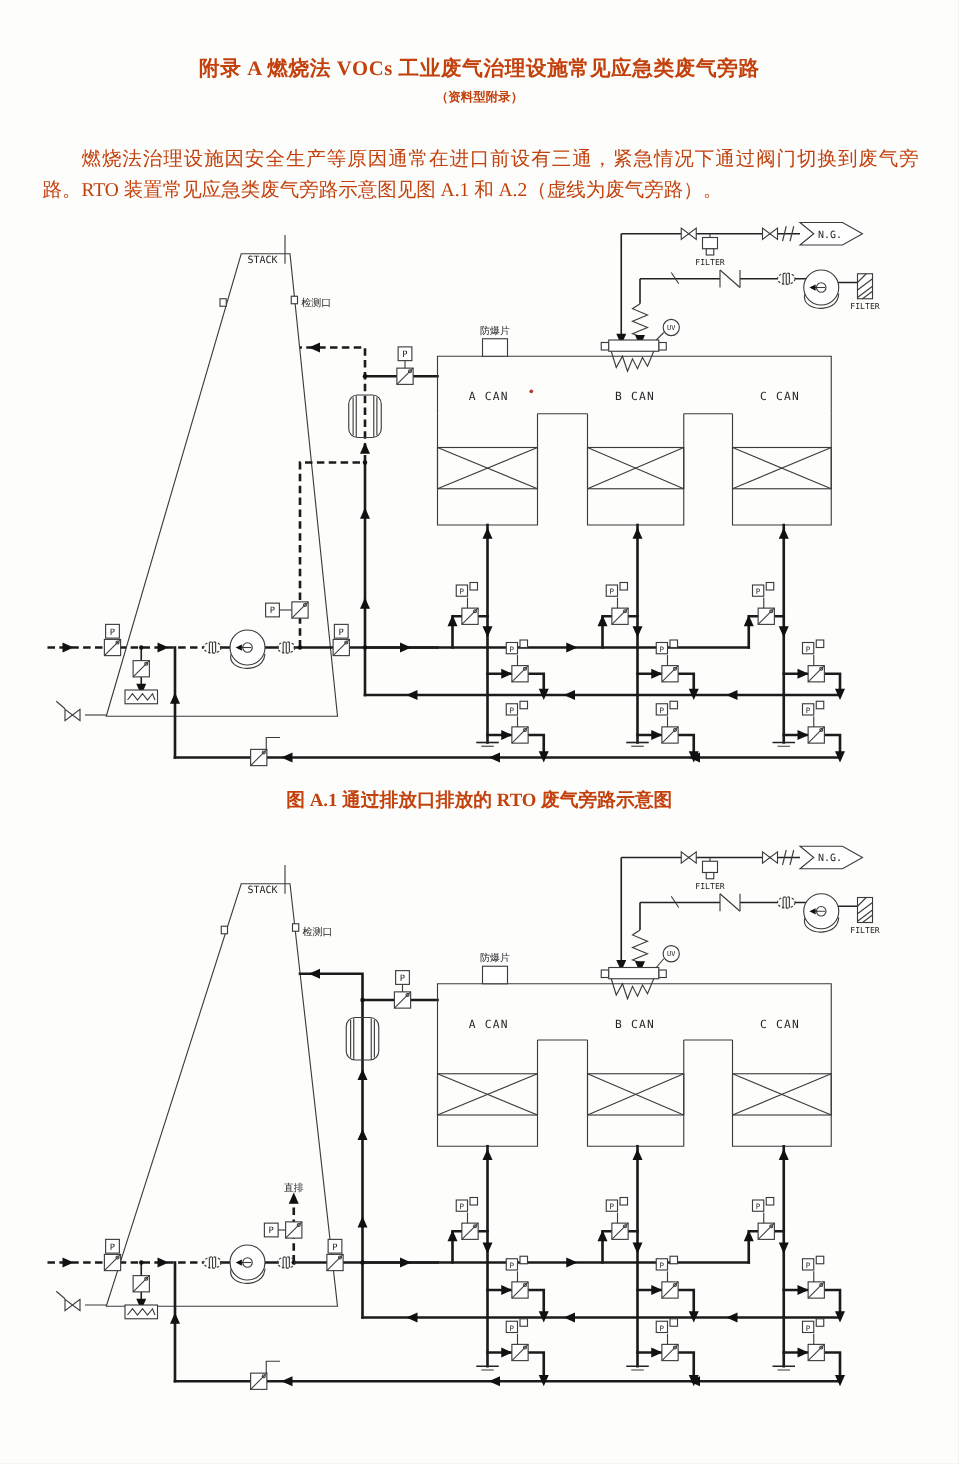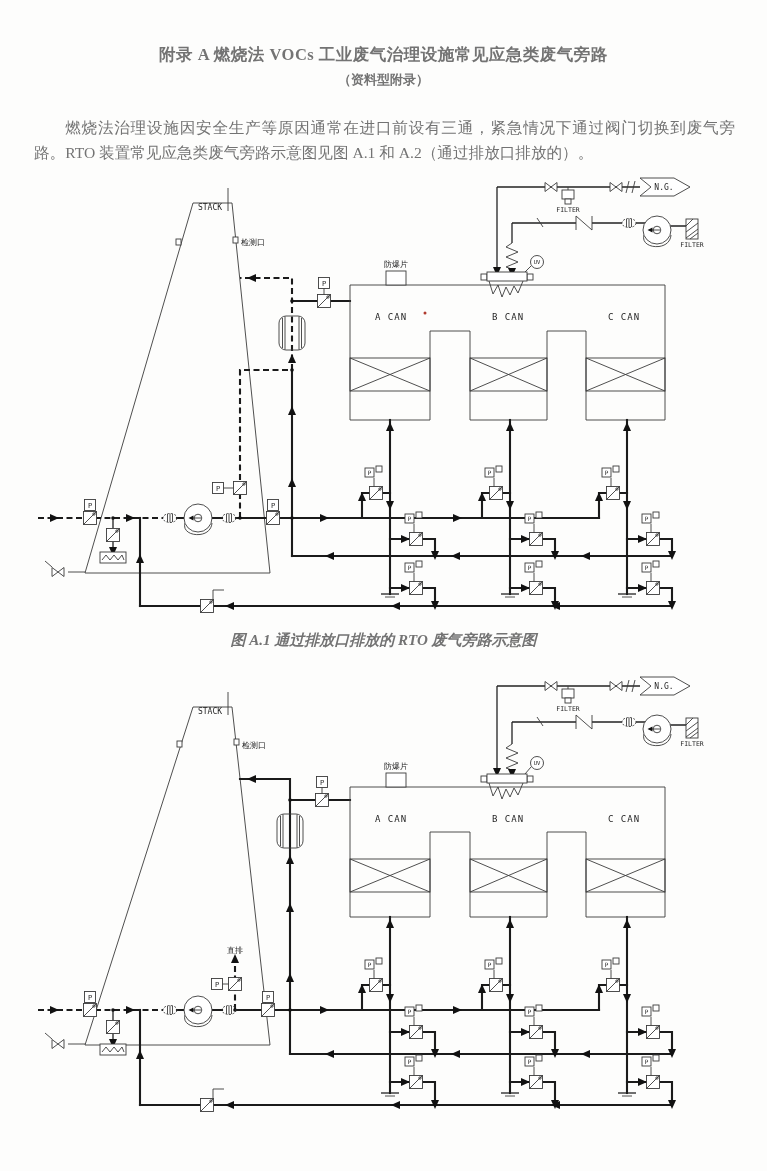--- a/index.html
+++ b/index.html
@@ -1,25 +1,25 @@
 <!DOCTYPE html>
 <html><head>
 <meta charset="utf-8">
 <style>
   html,body{margin:0;padding:0;background:#e8e8e8;}
   .page{position:relative;width:767px;height:1171px;background:#fdfdfc;margin:0 auto;
-        font-family:"Liberation Serif","DejaVu Serif",serif;color:#737373;overflow:hidden;}
+        font-family:"Liberation Serif","DejaVu Serif",serif;color:#c2410c;overflow:hidden;}
   .title{position:absolute;top:33px;left:0;width:100%;text-align:center;
          font-weight:bold;font-size:16.5px;letter-spacing:.5px;}
   .subtitle{position:absolute;top:71px;left:0;width:100%;text-align:center;
-            font-weight:bold;font-size:13px;}
+            font-weight:bold;font-size:10px;}
   .bodytext{position:absolute;top:100px;left:34px;width:701px;font-size:15.6px;
             line-height:1.6;text-align:justify;text-indent:2em;}
   .cap{position:absolute;left:0;width:100%;text-align:center;font-weight:bold;font-size:15px;}
-  .cap1{top:631px;font-style:italic;} .cap2{top:1136px;}
+  .cap1{top:631px;} .cap2{top:1136px;}
   .fig{position:absolute;left:0;}
   .fig1{top:163px;} .fig2{top:662px;}
   
   .p  {stroke:#1b1b1b;stroke-width:2.1;fill:none;stroke-linecap:square;}
   .pd {stroke:#1b1b1b;stroke-width:2.1;fill:none;stroke-linecap:butt;stroke-dasharray:6 3.5;}
   .m  {stroke:#222;stroke-width:1.3;fill:none;}
   .t  {stroke:#3b3b3b;stroke-width:0.9;fill:none;}
   .tw {stroke:#3b3b3b;stroke-width:0.9;fill:#fff;}
   .ar {fill:#111;stroke:none;}
   .dot{fill:#111;stroke:none;}
@@ -114,21 +114,21 @@
         <rect class="tw" x="-26" y="-3" width="6" height="6"></rect>
         <rect class="tw" x="20" y="-3" width="6" height="6"></rect>
         <rect class="tw" x="-20" y="-5" width="40" height="9"></rect>
         <polyline class="t" points="-18,4 -14,17 -9,8 -5,20 -1,10 3,18 7,9 11,16 16,4"></polyline>
       </g>
     </defs>
   </svg>
 
   <h1 class="title">附录 A 燃烧法 VOCs 工业废气治理设施常见应急类废气旁路</h1>
   <div class="subtitle">（资料型附录）</div>
-  <p class="bodytext">燃烧法治理设施因安全生产等原因通常在进口前设有三通，紧急情况下通过阀门切换到废气旁路。RTO 装置常见应急类废气旁路示意图见图 A.1 和 A.2（通过排放口排放的）。</p>
+  <p class="bodytext">燃烧法治理设施因安全生产等原因通常在进口前设有三通，紧急情况下通过阀门切换到废气旁路。RTO 装置常见应急类废气旁路示意图见图 A.1 和 A.2（虚线为废气旁路）。</p>
 
   <svg class="fig fig1" width="767" height="460" viewBox="0 0 767 460">
 
     <g>
       <polygon class="t" points="85,410 193,40 232,40 270,410" fill="#fff"></polygon>
       <line class="t" x1="228" y1="25" x2="228" y2="48"></line>
       <text class="f8" x="210" y="47" text-anchor="middle">STACK</text>
       <rect class="tw" x="176" y="76" width="5" height="6"></rect>
       <rect class="tw" x="233" y="74" width="5" height="6"></rect>
       <text class="f8" x="253" y="82" text-anchor="middle">检测口</text>

